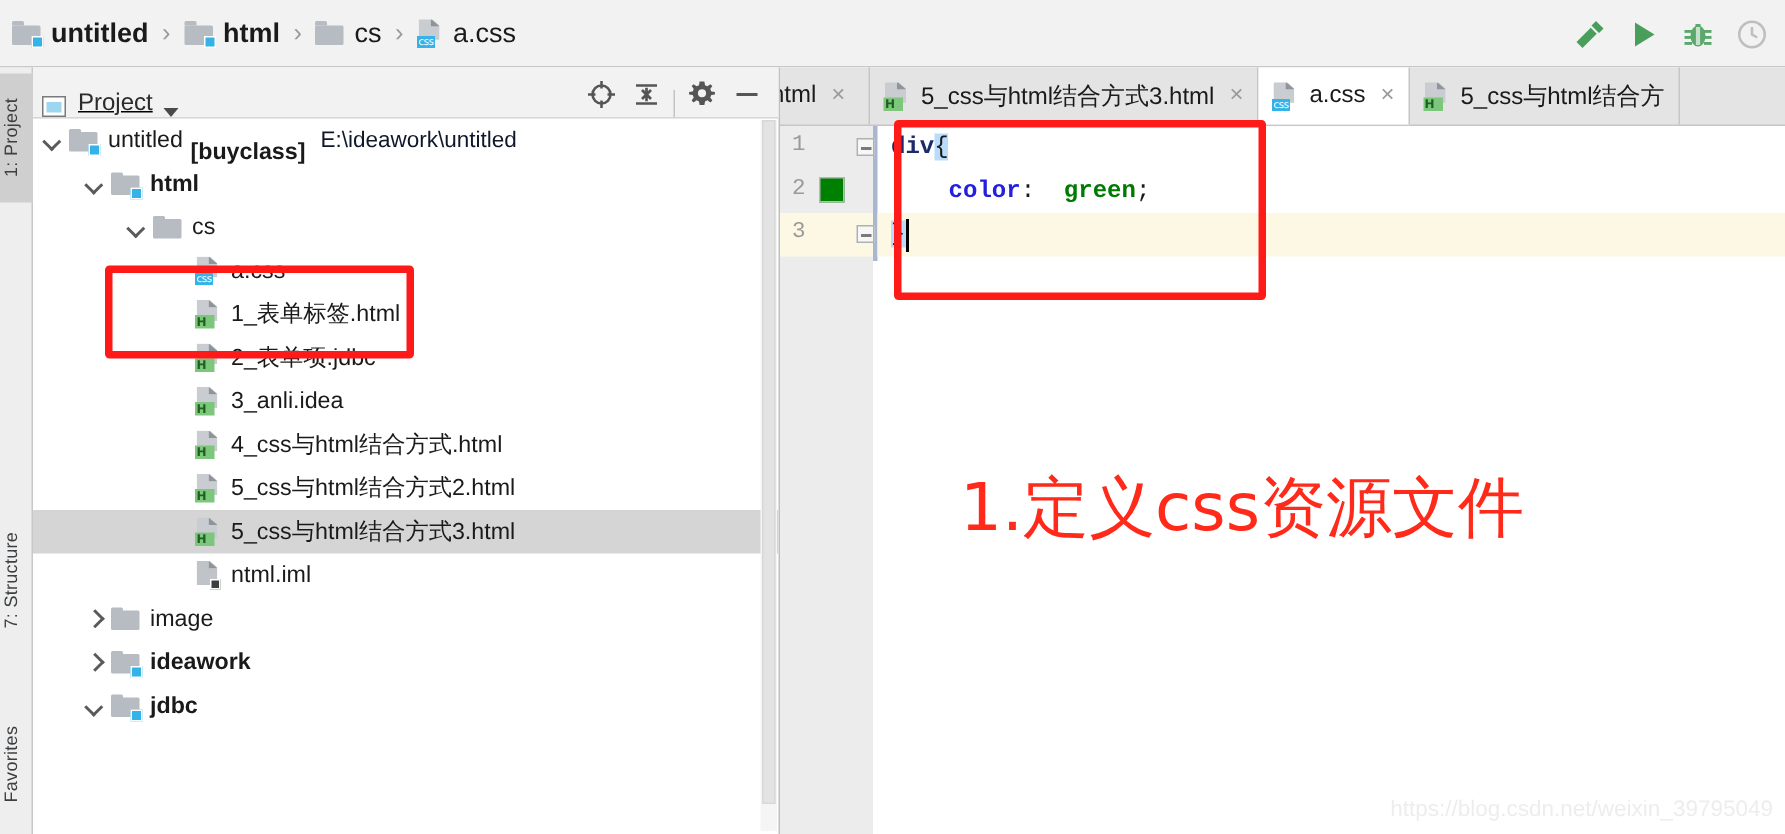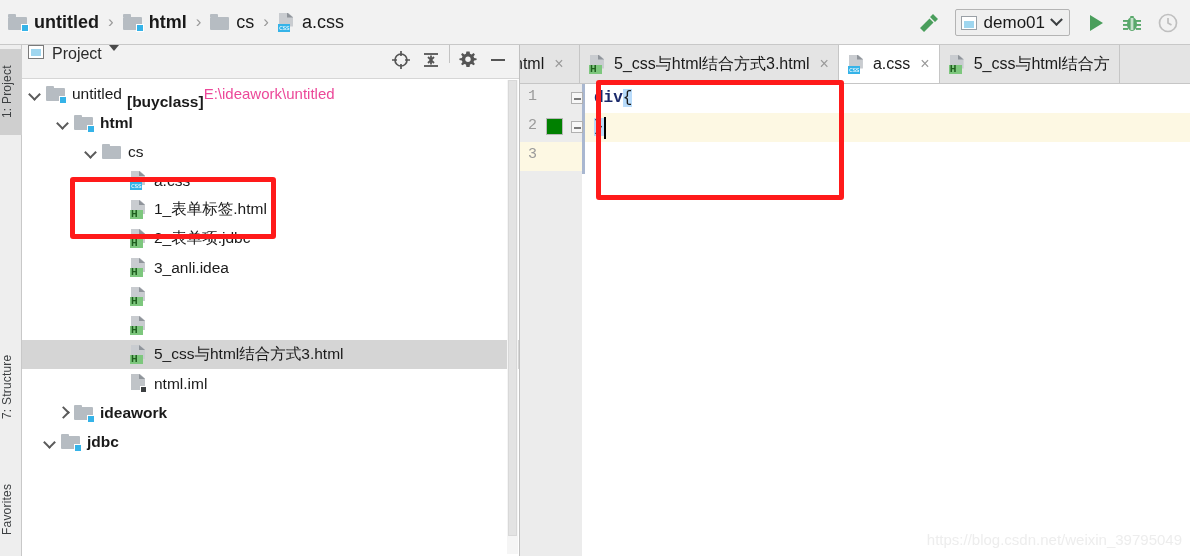--- a/index.html
+++ b/index.html
@@ -139,21 +139,21 @@
   }
   .vtab.sel { background: #cfcfcf; }
 
   
   .proj {
     position: absolute; left: 22px; top: 45px; width: 498px; height: 511px;
     background: #ffffff; border-right: 1px solid #c0c0c0;
   }
   .proj-head {
     height: 34px; background: #f2f2f2; border-bottom: 1px solid #d6d6d6;
-    display: flex; align-items: flex-start; padding: 0 6px;
+    display: flex; align-items: flex-end; padding: 0 6px; text-decoration: underline;
   }
   .proj-head-ico {
     width: 16px; height: 14px; border: 1px solid #7a7a7a; background: #ffffff;
     position: relative; margin-right: 8px;
   }
   .proj-head-ico::after {
     content: ""; position: absolute; left: 2px; top: 3px;
     width: 10px; height: 7px; background: #9fd6ef;
   }
   .proj-title { font-size: 16px; color: #2b2b2b; margin-right: 7px; }
@@ -177,21 +177,21 @@
     width: 7px; height: 7px; border-right: 2.2px solid #5a5a5a;
     border-top: 2.2px solid #5a5a5a; transform: rotate(45deg);
   }
   .arrow.down::after {
     content: ""; position: absolute; left: 2px; top: 3px;
     width: 7px; height: 7px; border-right: 2.2px solid #5a5a5a;
     border-bottom: 2.2px solid #5a5a5a; transform: rotate(45deg);
   }
   .rlabel { margin-left: 6px; }
   .rlabel.bold { font-weight: bold; }
-  .rpath { color: #ec4899; font-size: 15px; }
+  .rpath { color: #0f172a; margin-left: 10px; font-size: 15px; }
 
   .proj-scroll {
     position: absolute; right: 1px; top: 35px; width: 11px; height: 474px;
     background: #f5f5f5;
   }
   .proj-scroll .thumb {
     position: absolute; left: 1px; top: 0px; width: 9px; height: 456px;
     background: #e3e3e3; border: 1px solid #d8d8d8;
   }
 
@@ -322,25 +322,20 @@
       </div>
     </div>
 
     <div class="toolbar-right">
       <div class="tb-btn">
         <svg width="24" height="24" viewBox="0 0 24 24">
           <path d="M16 3 L21 8 L18 11 L13 6 Z M12.5 7.5 L16.5 11.5 L7 21 L3 17 Z" fill="#4a9e5c"></path>
         </svg>
       </div>
 
-      <div class="runcfg">
-        <span class="runcfg-ico"></span>
-        <span class="runcfg-label">demo01</span>
-        <span class="chev-dn"></span>
-      </div>
 
       <div class="tb-btn">
         <svg width="22" height="22" viewBox="0 0 22 22">
           <path d="M5 3 L18 11 L5 19 Z" fill="#4a9e5c"></path>
         </svg>
       </div>
 
       <div class="tb-btn">
         <svg width="22" height="22" viewBox="0 0 22 22">
           <ellipse cx="11" cy="12" rx="5" ry="7" fill="#5aa86c"></ellipse>
@@ -484,58 +479,68 @@
             <span class="tagh">H</span>
         </span>
         <span class="rlabel">3_anli.idea</span>
       </div>
       <div class="row" style="padding-left:108px;">
         <span class="ico ico-html">
           <span class="page"></span>
             <span class="fold"></span>
             <span class="tagh">H</span>
         </span>
+        <span class="rlabel">4_css与html结合方式.html</span>
       </div>
       <div class="row" style="padding-left:108px;">
         <span class="ico ico-html">
           <span class="page"></span>
             <span class="fold"></span>
             <span class="tagh">H</span>
         </span>
+        <span class="rlabel">5_css与html结合方式2.html</span>
       </div>
       <div class="row sel" style="padding-left:108px;">
         <span class="ico ico-html">
           <span class="page"></span>
             <span class="fold"></span>
             <span class="tagh">H</span>
         </span>
         <span class="rlabel">5_css与html结合方式3.html</span>
       </div>
 
       <div class="row" style="padding-left:108px;">
         <span class="ico ico-iml">
           <span class="page"></span>
             <span class="fold"></span>
             <span class="sq"></span>
         </span>
         <span class="rlabel">ntml.iml</span>
       </div>
 
+      <div class="row" style="padding-left:34px;">
+        <span class="arrow right"></span>
+        <span class="ico ico-folder">
+          <span class="tab"></span>
+            <span class="body"></span>
+        </span>
+        <span class="rlabel">image</span>
+      </div>
 
       <div class="row" style="padding-left:34px;">
         <span class="arrow right"></span>
         <span class="ico ico-folder mod">
           <span class="tab"></span>
             <span class="body"></span>
             <span class="badge"></span>
         </span>
         <span class="rlabel bold">ideawork</span>
       </div>
 
-      <div class="row" style="padding-left:21px;">
+      <div class="row" style="padding-left:34px;">
         <span class="arrow down"></span>
         <span class="ico ico-folder mod">
           <span class="tab"></span>
             <span class="body"></span>
             <span class="badge"></span>
         </span>
         <span class="rlabel bold">jdbc</span>
       </div>
     </div>
 
@@ -595,27 +600,31 @@
           <span class="num">3</span>
         </div>
         <div class="gutter-bar"></div>
       </div>
 
       <div class="code">
         <div class="cline">
           <span class="fold-mark"></span>
           <span class="tok-el">div</span><span class="tok-pun brace-hl">{</span>
         </div>
+        <div class="cline">
+          <span class="tok-prop" style="white-space:pre;">    color</span><span class="tok-pun" style="white-space:pre;">:  </span><span class="tok-val">green</span><span class="tok-pun">;</span>
+        </div>
         <div class="cline cur">
           <span class="fold-mark"></span>
           <span class="tok-pun brace-hl">}</span><span class="caret"></span>
         </div>
       </div>
     </div>
 
+    <div class="annot" style="left:120px; top:264px;">1.定义css资源文件</div>
 
     <div class="watermark">https://blog.csdn.net/weixin_39795049</div>
   </div>
 
   <div class="redbox" style="left:70px; top:177px; width:206px; height:62px;"></div>
   <div class="redbox" style="left:596px; top:80px; width:248px; height:120px;"></div>
 
 </div>
 
 </body></html>

